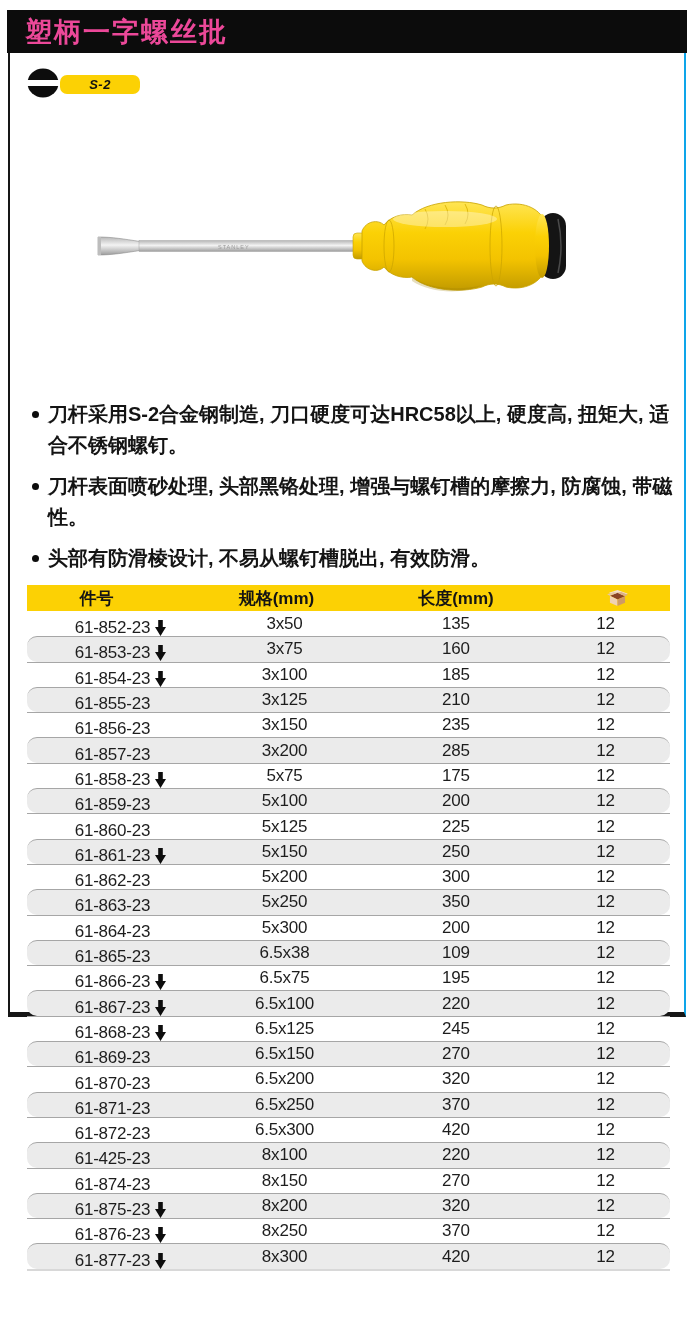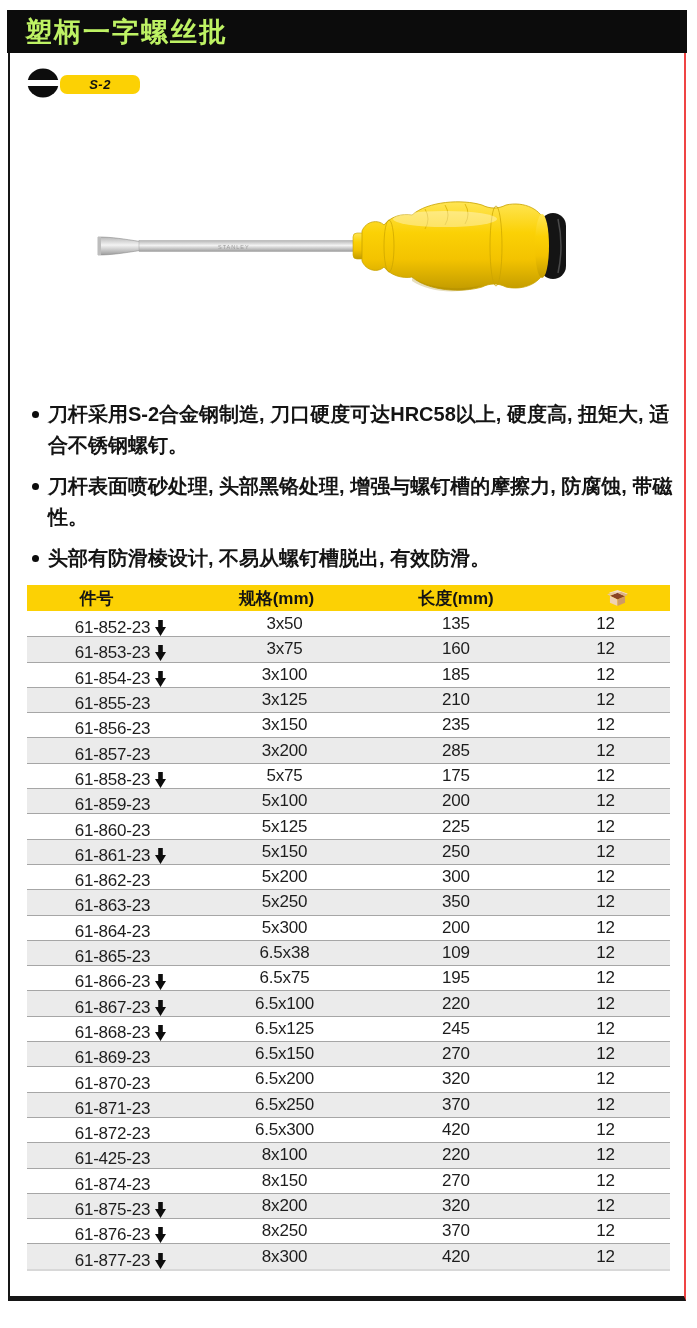--- a/index.html
+++ b/index.html
@@ -1,25 +1,25 @@
 <!DOCTYPE html>
 <html><head>
 <meta charset="utf-8">
 <style>
   * { margin:0; padding:0; box-sizing:border-box; }
   html,body { background:#fff; }
   body { font-family:"Liberation Sans","DejaVu Sans",sans-serif; color:#111; }
   .page { position:relative; width:697px; height:1328px; background:#fff; overflow:hidden; }
 
   .titlebar { position:absolute; left:7px; top:10px; width:680px; height:43px;
-    background:#0c0c0c; color:#bef264; display:flex; align-items:center; padding-left:18px; }
+    background:#0c0c0c; color:#ec4899; display:flex; align-items:center; padding-left:18px; }
   .titlebar .t { font-size:27px; font-weight:bold; letter-spacing:2px; }
 
-  .frame { position:absolute; left:8px; top:53px; width:678px; height:1248px;
-    border-left:2px solid #161616; border-right:2px solid #ef4444; border-bottom:5px solid #161616;
+  .frame { position:absolute; left:8px; top:53px; width:678px; height:964px;
+    border-left:2px solid #161616; border-right:2px solid #0ea5e9; border-bottom:5px solid #161616;
     background:#fff; }
 
   .slot-icon { position:absolute; left:17px; top:15px; width:32px; height:30px; }
   .s2-badge { position:absolute; left:50px; top:22px; width:80px; height:19px;
     background:#fcd104; border-radius:7px; display:flex; align-items:center; justify-content:center;
     font-size:13px; font-weight:bold; font-style:italic; color:#101010; letter-spacing:.5px; }
 
   .product-svg { position:absolute; left:80px; top:140px; width:490px; height:115px; }
 
   .features { position:absolute; left:22px; top:346px; width:646px; }
@@ -27,21 +27,21 @@
   .feature .dot { flex:0 0 auto; width:7px; height:7px; border-radius:50%; background:#0c0c0c;
     margin:12px 9px 0 0; }
   .feature .ftext { font-size:20px; line-height:31px; font-weight:bold; color:#141414; }
 
   .spec-table { position:absolute; left:17px; top:532px; width:643px; font-size:17px; }
   .thead { display:flex; height:26px; background:#fcd104; align-items:center;gap:40px; }
   .thead .th { font-weight:bold; color:#141414; text-align:center; font-size:17px; }
   .tbody { border-bottom:2px solid #d8d8d8; }
   .trow { display:flex; height:25.3px; align-items:center; background:#fff; border-top:1px solid #a6a6a6; }
   .trow:first-child { border-top:none; }
-  .trow.alt { background:#ebebeb; }
+  .trow.alt { background:#ebebeb;border-radius:10px; }
   .td { text-align:center; color:#1d1d1d; letter-spacing:-0.2px; }
   .c1 { width:171px; } .c2 { width:173px; } .c3 { width:170px; } .c4 { width:129px; }
   .pn { position:relative; display:inline-block; white-space:nowrap;margin-top:8px; }
   .pn .dn-arrow { position:absolute; left:100%; top:50%; transform:translateY(-50%); margin-left:5px; }
   .thead .c4 { display:flex; align-items:center; justify-content:center; }
 </style>
 </head>
 <body>
 
 <div class="page">

